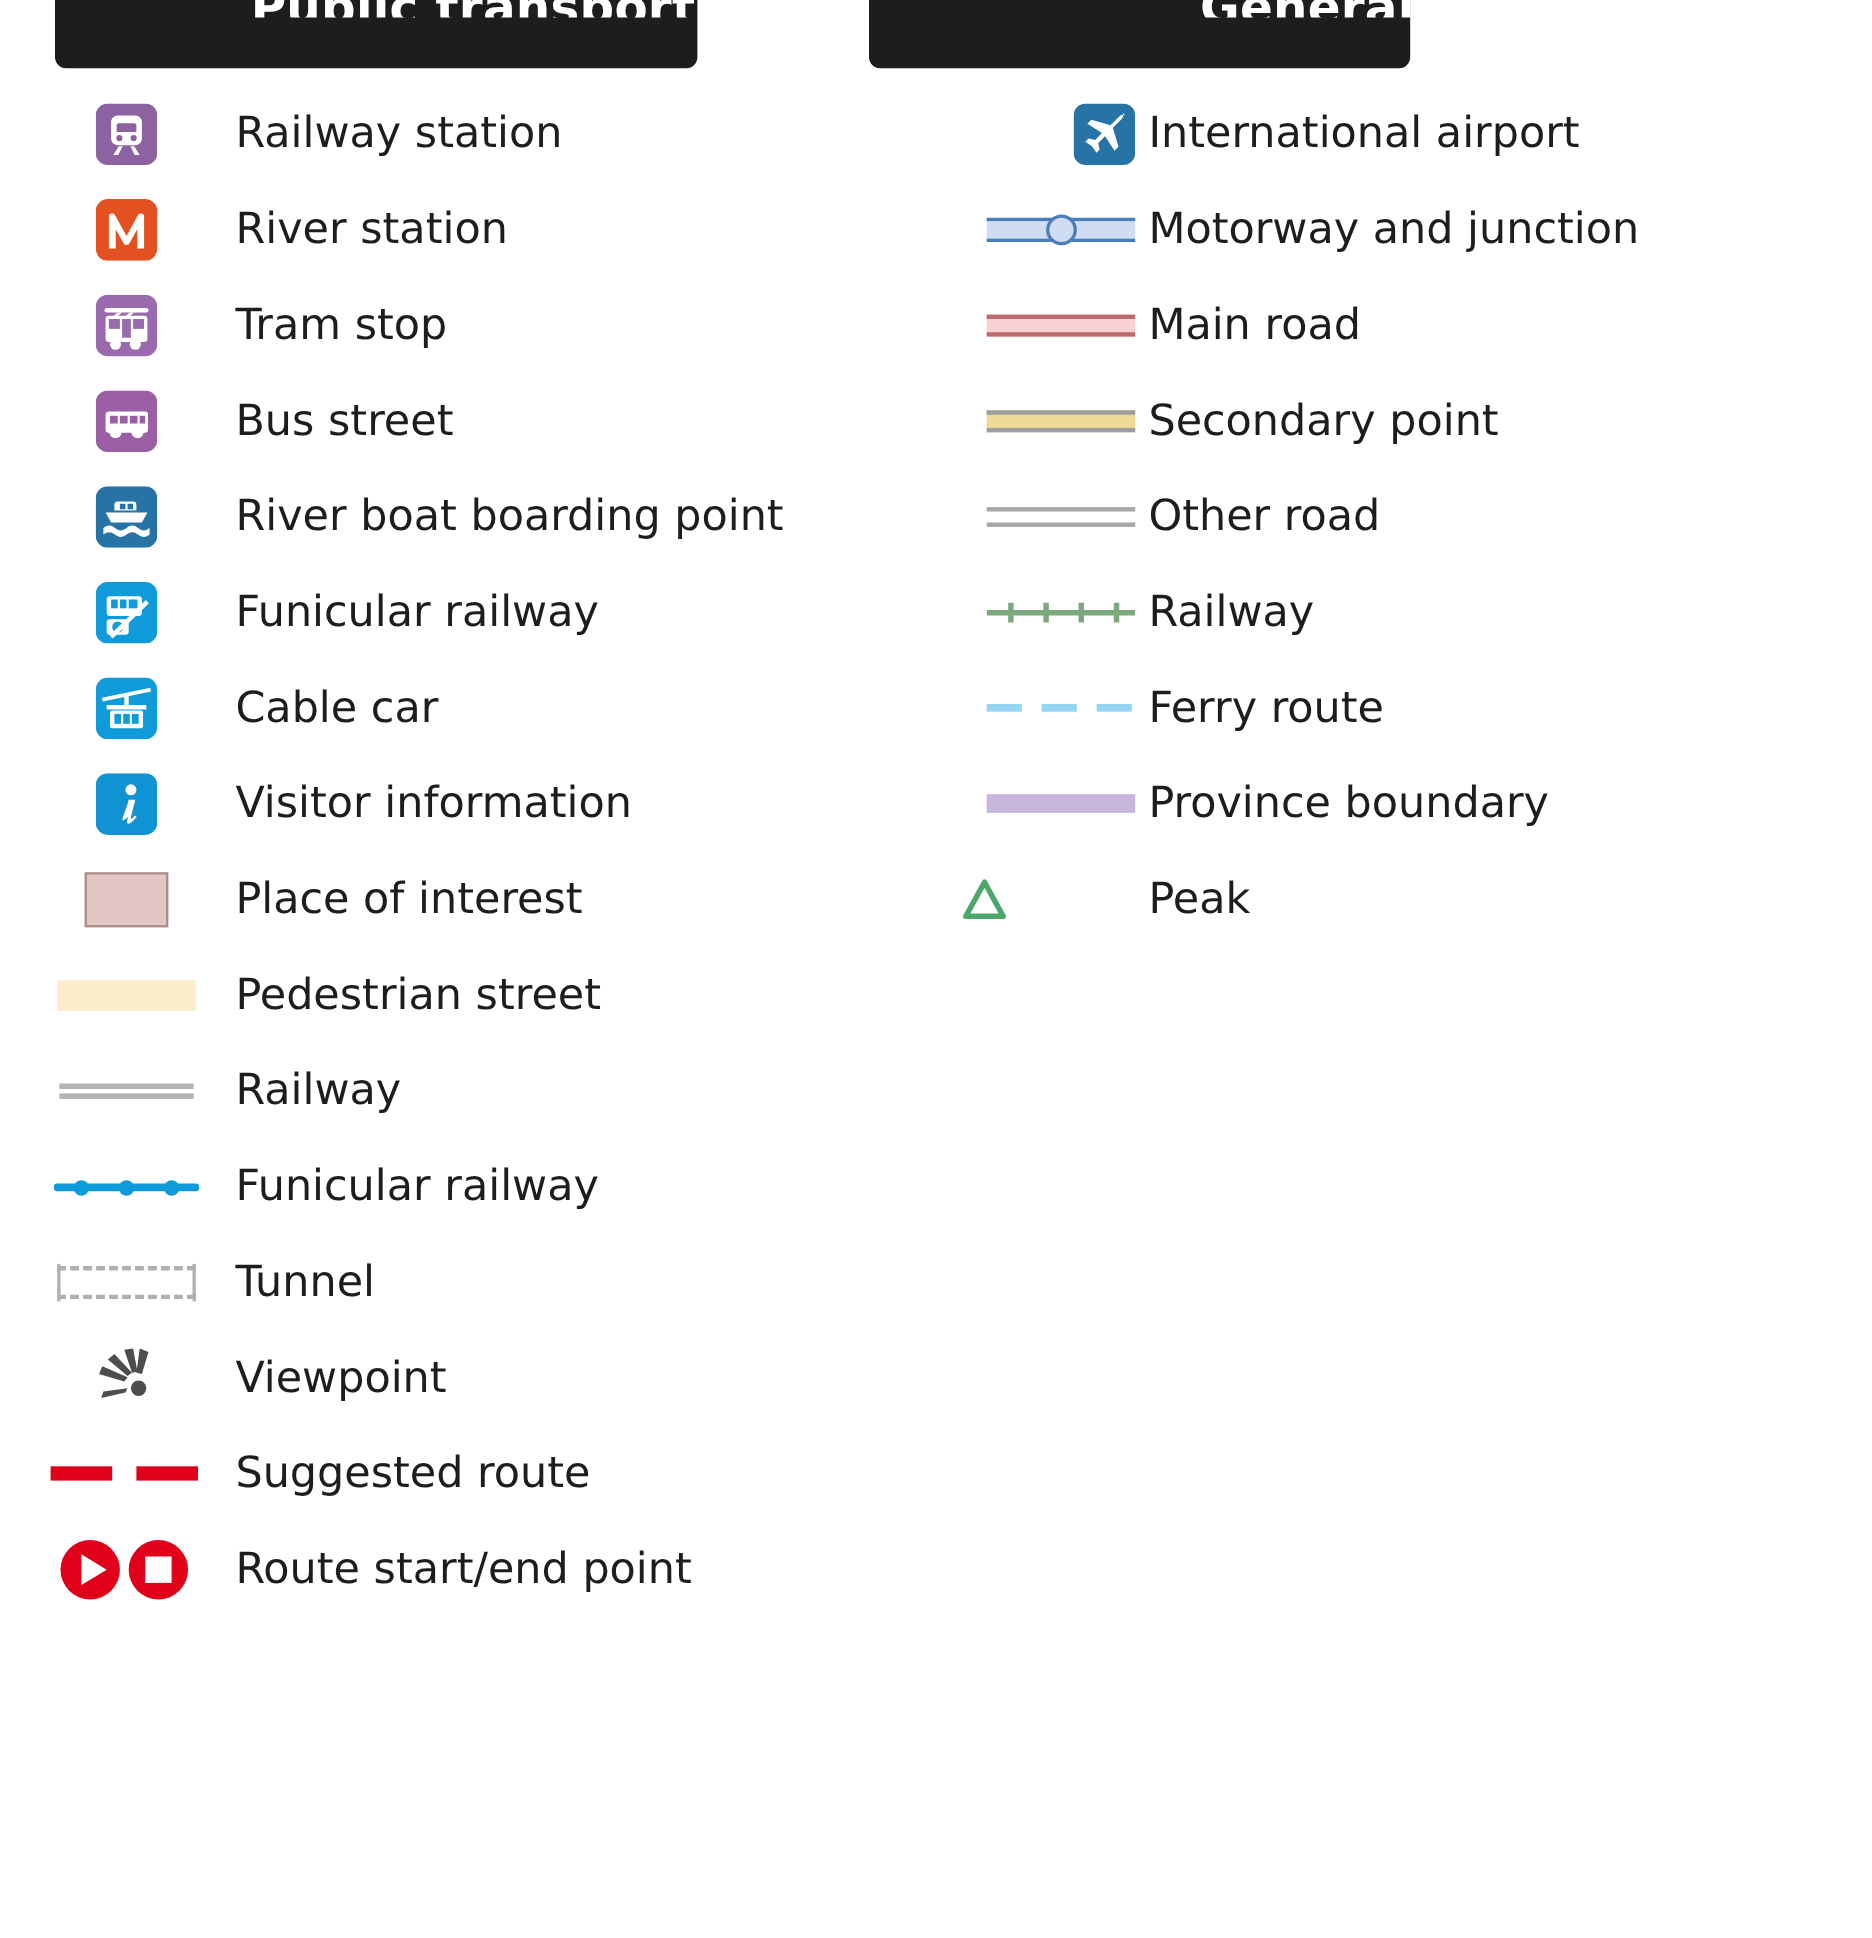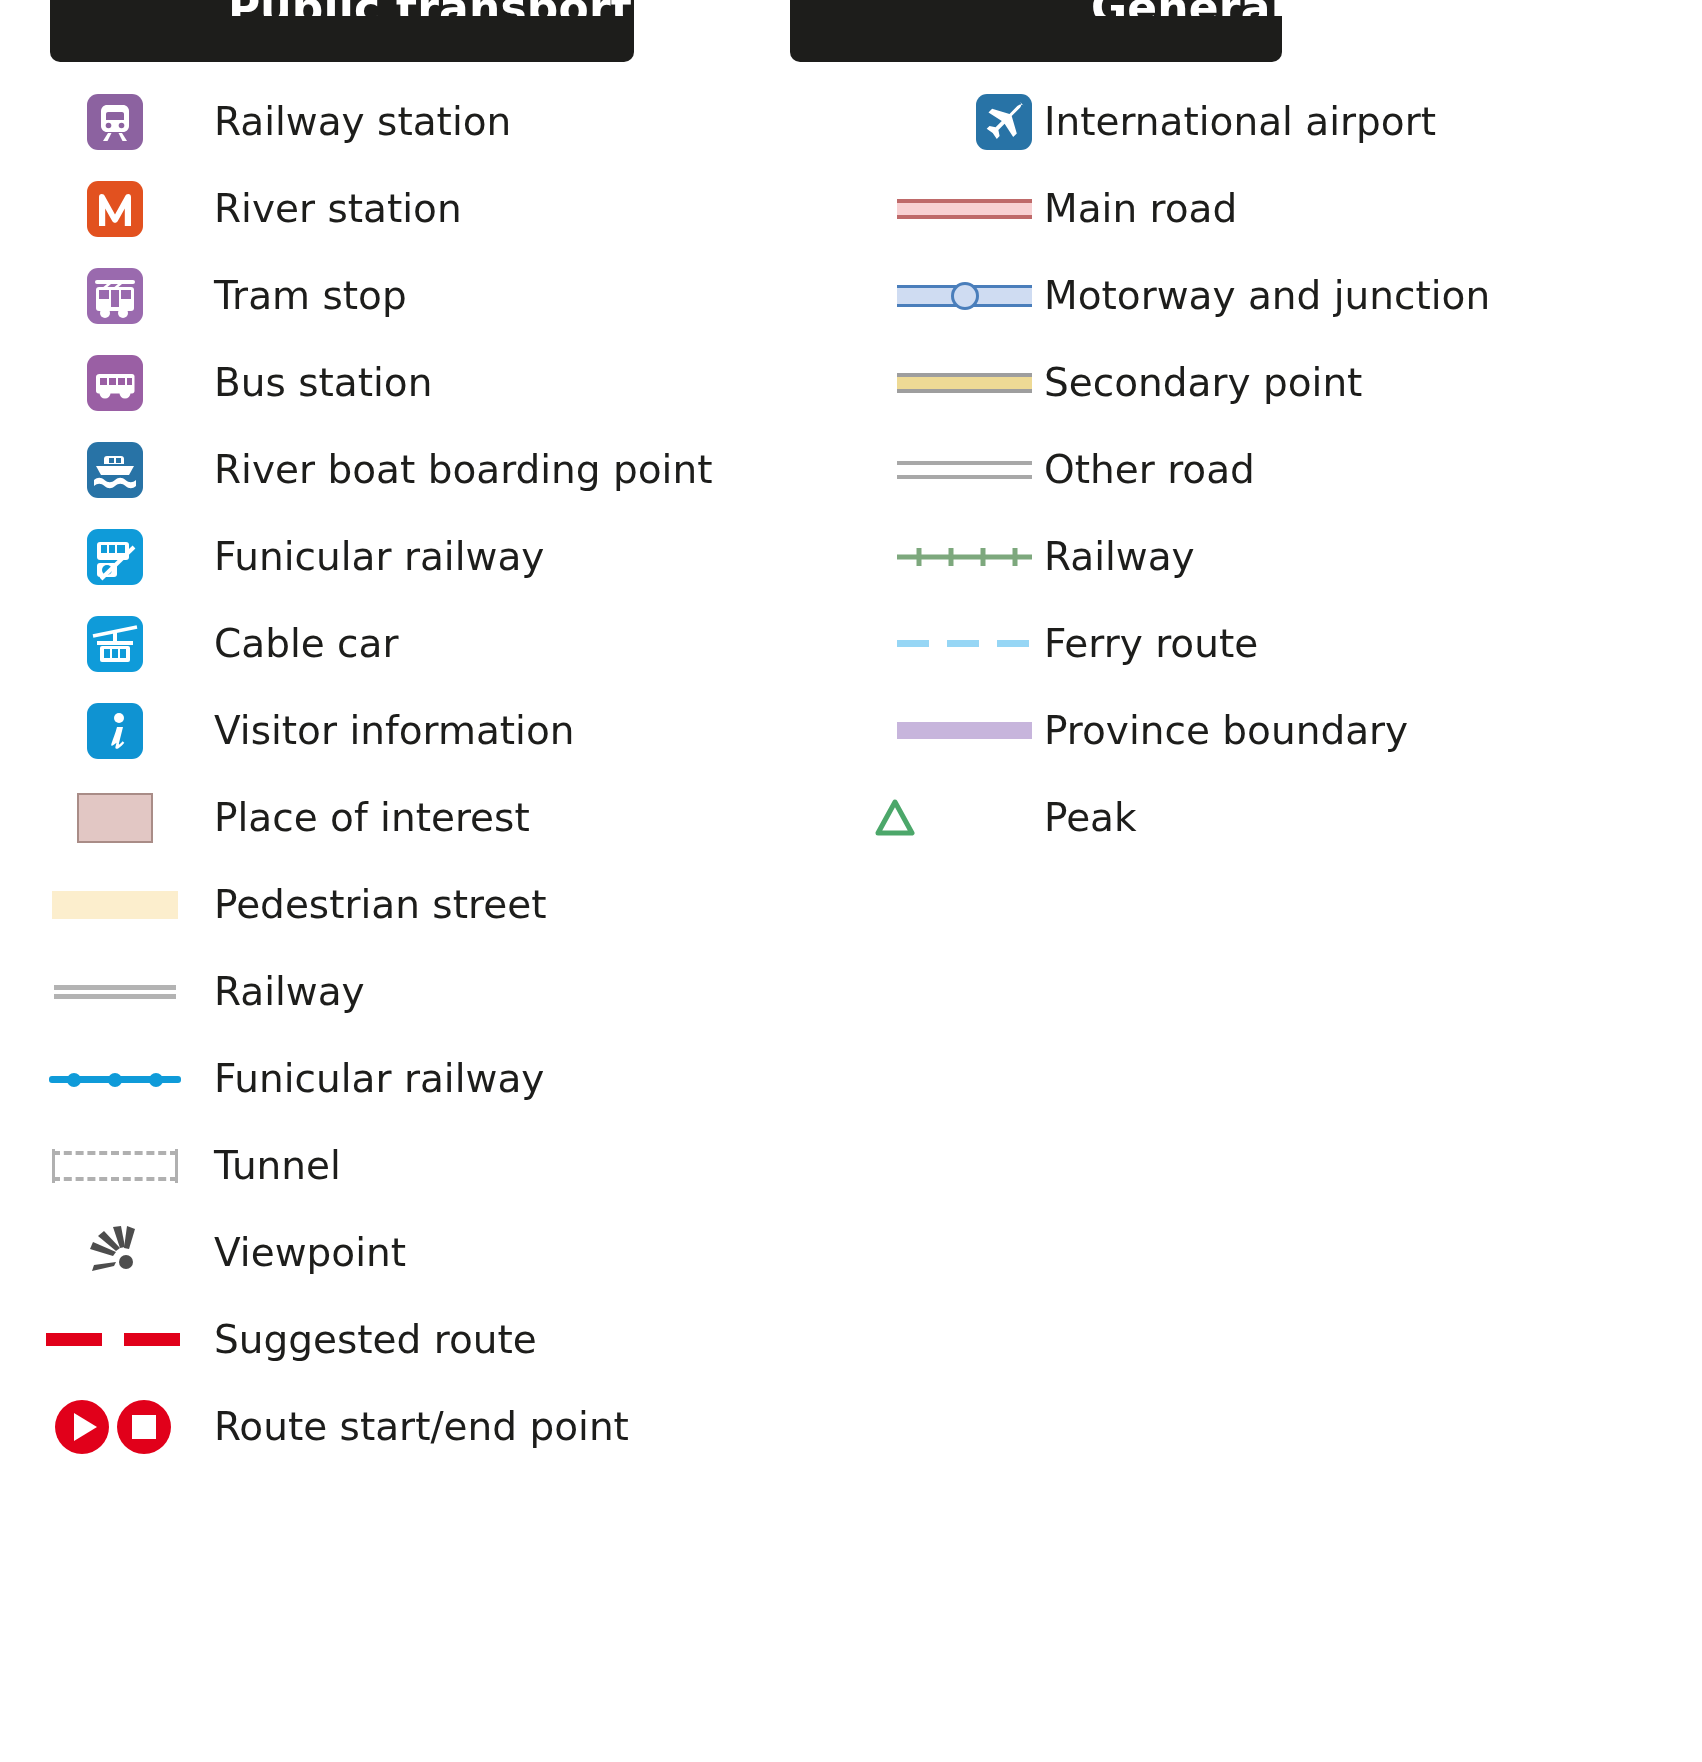--- a/index.html
+++ b/index.html
@@ -311,21 +311,21 @@
               <path d="M9 22c0-2 1.5-3 3.5-3H45c1.6 0 2.5 1 2.5 2.5V36c0 1.6-1 2.5-2.5 2.5H11.5C10 38.5 9 37.5 9 36z" fill="#fff"></path>
               <rect x="13" y="23" width="7" height="7" fill="#9a5fa4"></rect>
               <rect x="22" y="23" width="7" height="7" fill="#9a5fa4"></rect>
               <rect x="31" y="23" width="7" height="7" fill="#9a5fa4"></rect>
               <rect x="40" y="23" width="5" height="7" fill="#9a5fa4"></rect>
               <circle cx="18" cy="38" r="5.5" fill="#fff"></circle>
               <circle cx="38" cy="38" r="5.5" fill="#fff"></circle>
             </svg>
           </span>
         </div>
-        <div class="label">Bus station</div>
+        <div class="label">Bus street</div>
       </div>
 
 
       <div class="row">
         <div class="sym">
           <span class="poi">
             <svg viewBox="0 0 56 56">
               <rect x="0" y="0" width="56" height="56" rx="11" fill="#2873a6"></rect>
               <path d="M20 14h14c2 0 3 1 3 3v5H17v-5c0-2 1-3 3-3z" fill="#fff"></path>
               <rect x="22" y="16" width="5" height="5" fill="#2873a6"></rect>
@@ -493,32 +493,32 @@
               <rect x="0" y="0" width="56" height="56" rx="11" fill="#2873a6"></rect>
               <path d="M47.5 11.5c-1.8-1.8-4.3-1.3-6.2.6l-7.8 7.8-17.4-5.1-3.6 3.6 13.3 8.6-6.2 6.2-6.1-1.2-2.8 2.8 6 4.1 4.1 6 2.8-2.8-1.2-6.1 6.2-6.2 8.6 13.3 3.6-3.6-5.1-17.4 7.8-7.8c1.9-1.9 2.4-4.4.6-6.2z" fill="#fff"></path>
             </svg>
           </span>
         </div>
         <div class="label">International airport</div>
       </div>
 
       <div class="row">
         <div class="sym">
-          <span class="rd rd-main"></span>
-        </div>
-        <div class="label">Main road</div>
-      </div>
-
-      <div class="row">
-        <div class="sym">
           <span class="rd rd-motorway">
             <span class="junction"></span>
           </span>
         </div>
         <div class="label">Motorway and junction</div>
+      </div>
+
+      <div class="row">
+        <div class="sym">
+          <span class="rd rd-main"></span>
+        </div>
+        <div class="label">Main road</div>
       </div>
 
       <div class="row">
         <div class="sym">
           <span class="rd rd-secondary"></span>
         </div>
         <div class="label">Secondary point</div>
       </div>
 
       <div class="row">

